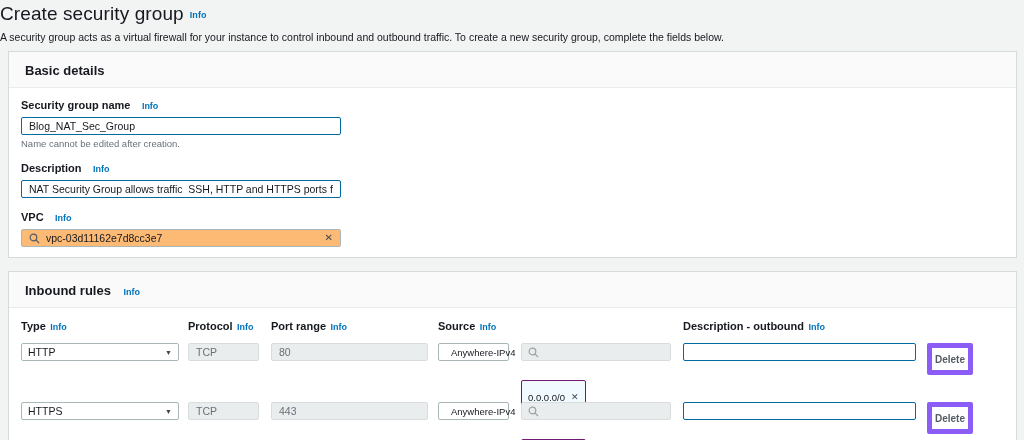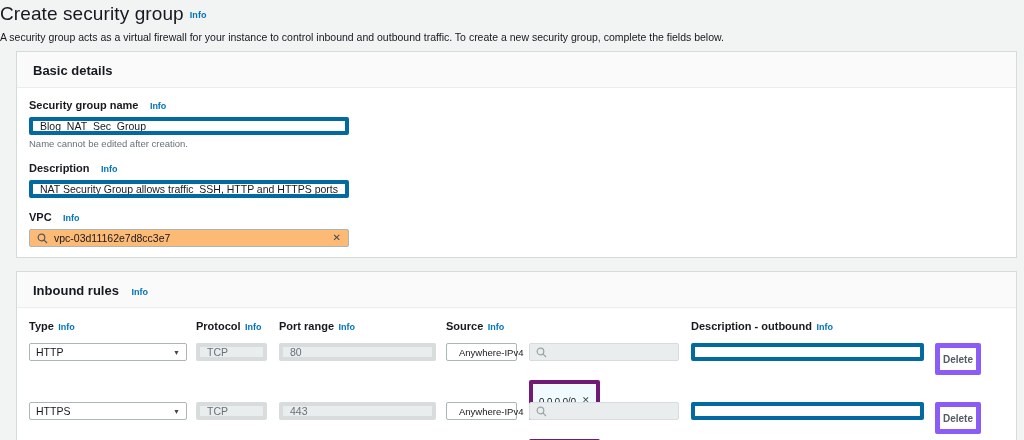--- a/index.html
+++ b/index.html
@@ -33,21 +33,21 @@
   }
   h1 .info-link { margin-left: 6px; vertical-align: 2px; }
   .subtitle {
     margin: 6px 0 0 0;
     font-size: 10.5px;
     color: #16191f;
   }
 
   
   .card {
-    margin: 8px 7px 0 16px;
+    margin: 8px 7px 0 8px;
     background: #ffffff;
     border: 1px solid #d5dbdb;
     box-sizing: border-box;
   }
   .card-header {
     background: #fafafa;
     border-bottom: 1px solid #eaeded;
     padding: 9px 16px 8px 16px;
   }
   .card-header h2 {
@@ -68,21 +68,21 @@
   .label-row { margin-bottom: 4px; white-space: nowrap; }
   .label {
     font-size: 11px;
     font-weight: 700;
     color: #16191f;
   }
   .label-row .info-link { margin-left: 7px; }
   .text-input {
     box-sizing: border-box;
     height: 18px;
-    border: 4px solid #0369a1;
+    border: 1px solid #0369a1;
     border-radius: 2px;
     background: #fff;
     font-family: "Liberation Sans", sans-serif;
     font-size: 10.5px;
     color: #16191f;
     padding: 0 7px;
     outline: none;
     display: block;
   }
   .w320 { width: 320px; }
@@ -186,21 +186,21 @@
 
   .rule { margin-top: 0; }
   .rule + .rule { margin-top: 7px; }
   .chip-row { margin-left: 500px; margin-top: 5px; height: 15px; }
   .chip {
     display: inline-flex;
     align-items: center;
     gap: 6px;
     height: 15px;
     box-sizing: border-box;
-    border: 4px solid #701a75;
+    border: 1px solid #701a75;
     background: #f1faff;
     border-radius: 2px;
     padding: 16px 6px;
     font-size: 9.5px;
     color: #16191f;
   }
   .chip-x { font-size: 9px; color: #414750; cursor: pointer; line-height: 1; }
 </style>
 </head>
 <body>

